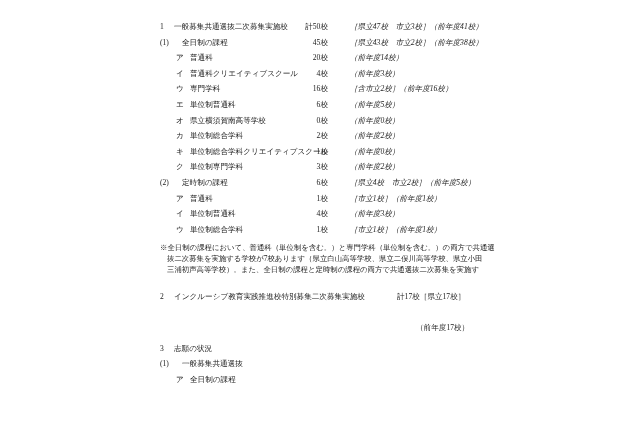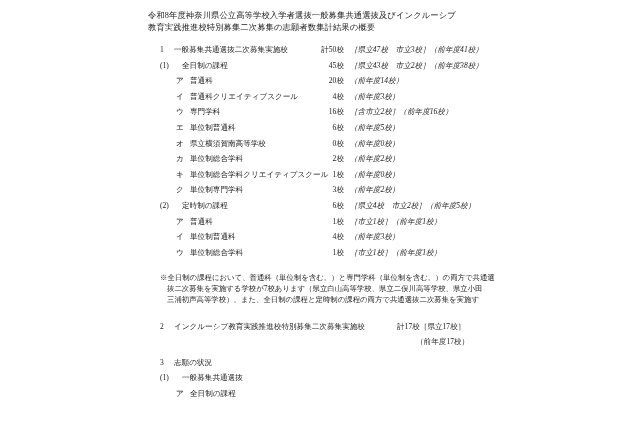--- a/index.html
+++ b/index.html
@@ -46,68 +46,65 @@
   }
 
   
   .lv0 { padding-left: 118px; }   
   .lv1 { padding-left: 118px; }   
   .lv2 { padding-left: 134px; }
   .row-pos { position: relative; }
 
   .amount {
     position: absolute;
-    left: 260px;
+    left: 244px;
     width: 42px;
     text-align: right;
   }
   .bracket {
     position: absolute;
     left: 308px;
     text-align: right;
     font-style: italic;
   }
 
   .marker { display: inline-block; width: 14px; }
   .marker-wide { display: inline-block; width: 22px; }
 
   
   .note {
-    margin-top: 13px;
+    margin-top: 6px;
     padding-left: 118px;
     font-size: 7.4px;
     line-height: 10.6px;
     width: 300px;
   }
   .note .nline { white-space: nowrap; }
   .note .nline.ind { padding-left: 7px; }
 
   
   .sec2 { margin-top: 14px; }
   .sec2-total {
     position: absolute;
     left: 355px;
     text-align: center;
   }
   .sec2-sub {
     padding-left: 374px;
     font-size: 7.6px;
     line-height: 13px;
     white-space: nowrap;
+    margin-top: 16px;
   }
 </style>
 </head>
 <body>
 
 <div class="page">
 
-  <div class="doc-title">
-    <div>令和8年度神奈川県公立高等学校入学者選抜一般募集共通選抜及びインクルーシブ</div>
-    <div>教育実践推進校特別募集二次募集の志願者数集計結果の概要</div>
-  </div>
 
   <div class="section-gap"></div>
 
   <div class="row row-pos lv0">
     <span class="marker">1</span>
     <span class="lbl">一般募集共通選抜二次募集実施校</span>
     <span class="amount">計50校</span>
     <span class="bracket">［県立47校　市立3校］（前年度41校）</span>
   </div>
 

